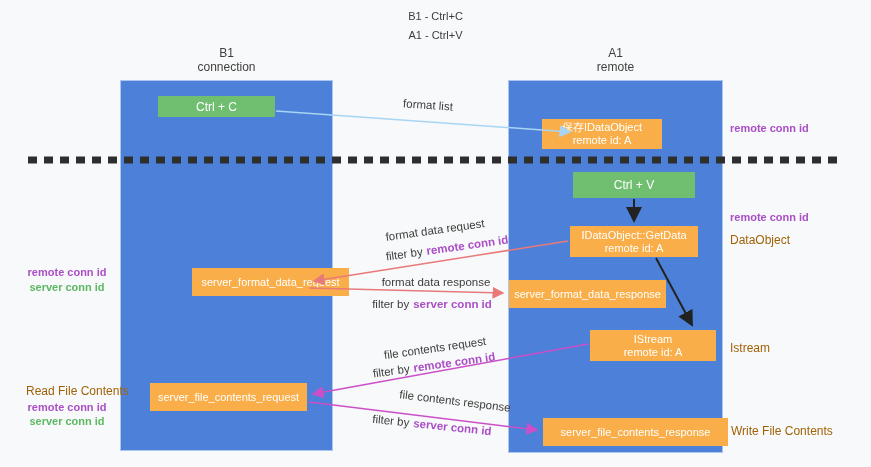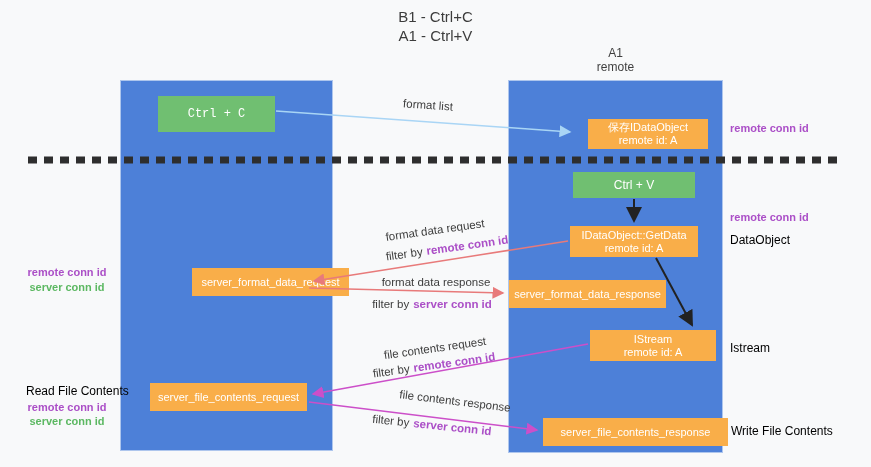--- a/index.html
+++ b/index.html
@@ -11,21 +11,21 @@
     position:relative;
     width:871px;
     height:467px;
     background:#f8f9fa;
     overflow:hidden;
   }
   .title{
     position:absolute;
     left:0; right:0; top:7px;
     text-align:center;
-    font-size:15px;
+    font-size:11px;
     line-height:19px;
     color:#3c3c3c;
   }
   .col-header{
     position:absolute;
     text-align:center;
     font-size:12px;
     line-height:14px;
     color:#3f3f3f;
     top:46px;
@@ -68,21 +68,21 @@
     color:#3d3d3d;
     transform:translate(-50%,-50%) rotate(var(--r,0deg));
   }
   .edge-label .conn{ font-weight:bold; color:#ab4fc7; }
   .edge-label .fb{ margin-right:4px; }
   .side-label{
     position:absolute;
     white-space:nowrap;
     z-index:5;
     font-size:12px;
-    color:#000000;
+    color:#a16207;
   }
   .side-label.purple{ color:#ab4fc7; font-weight:bold; font-size:11px; }
   .left-stack{
     position:absolute;
     z-index:5;
     width:90px;
     text-align:center;
     font-size:11px;
     font-weight:bold;
     line-height:15px;
@@ -93,33 +93,37 @@
 </head>
 <body>
 
 <div class="canvas">
 
   <div class="title">
     <div>B1 - Ctrl+C</div>
     <div>A1 - Ctrl+V</div>
   </div>
 
+  <div class="col-header b1">
+    <div>B1</div>
+    <div>connection</div>
+  </div>
   <div class="col-header a1">
     <div>A1</div>
     <div>remote</div>
   </div>
 
   <div class="column b1"></div>
   <div class="column a1"></div>
 
-  <div class="node green" style="left:158px;top:96px;width:117px;height:36px;font-family:Liberation Mono, monospace;">
+  <div class="node green" style="left:158px;top:96px;width:117px;height:21px;">
     <span>Ctrl + C</span>
   </div>
 
-  <div class="node orange" style="left:588px;top:119px;width:120px;height:30px;text-align:right;">
+  <div class="node orange" style="left:542px;top:119px;width:120px;height:30px;text-align:right;">
     <span>保存IDataObject</span>
     <span>remote id: A</span>
   </div>
 
   <div class="node green" style="left:573px;top:172px;width:122px;height:26px;">
     <span>Ctrl + V</span>
   </div>
 
   <div class="node orange" style="left:570px;top:226px;width:128px;height:31px;text-align:right;">
     <span>IDataObject::GetData</span>

